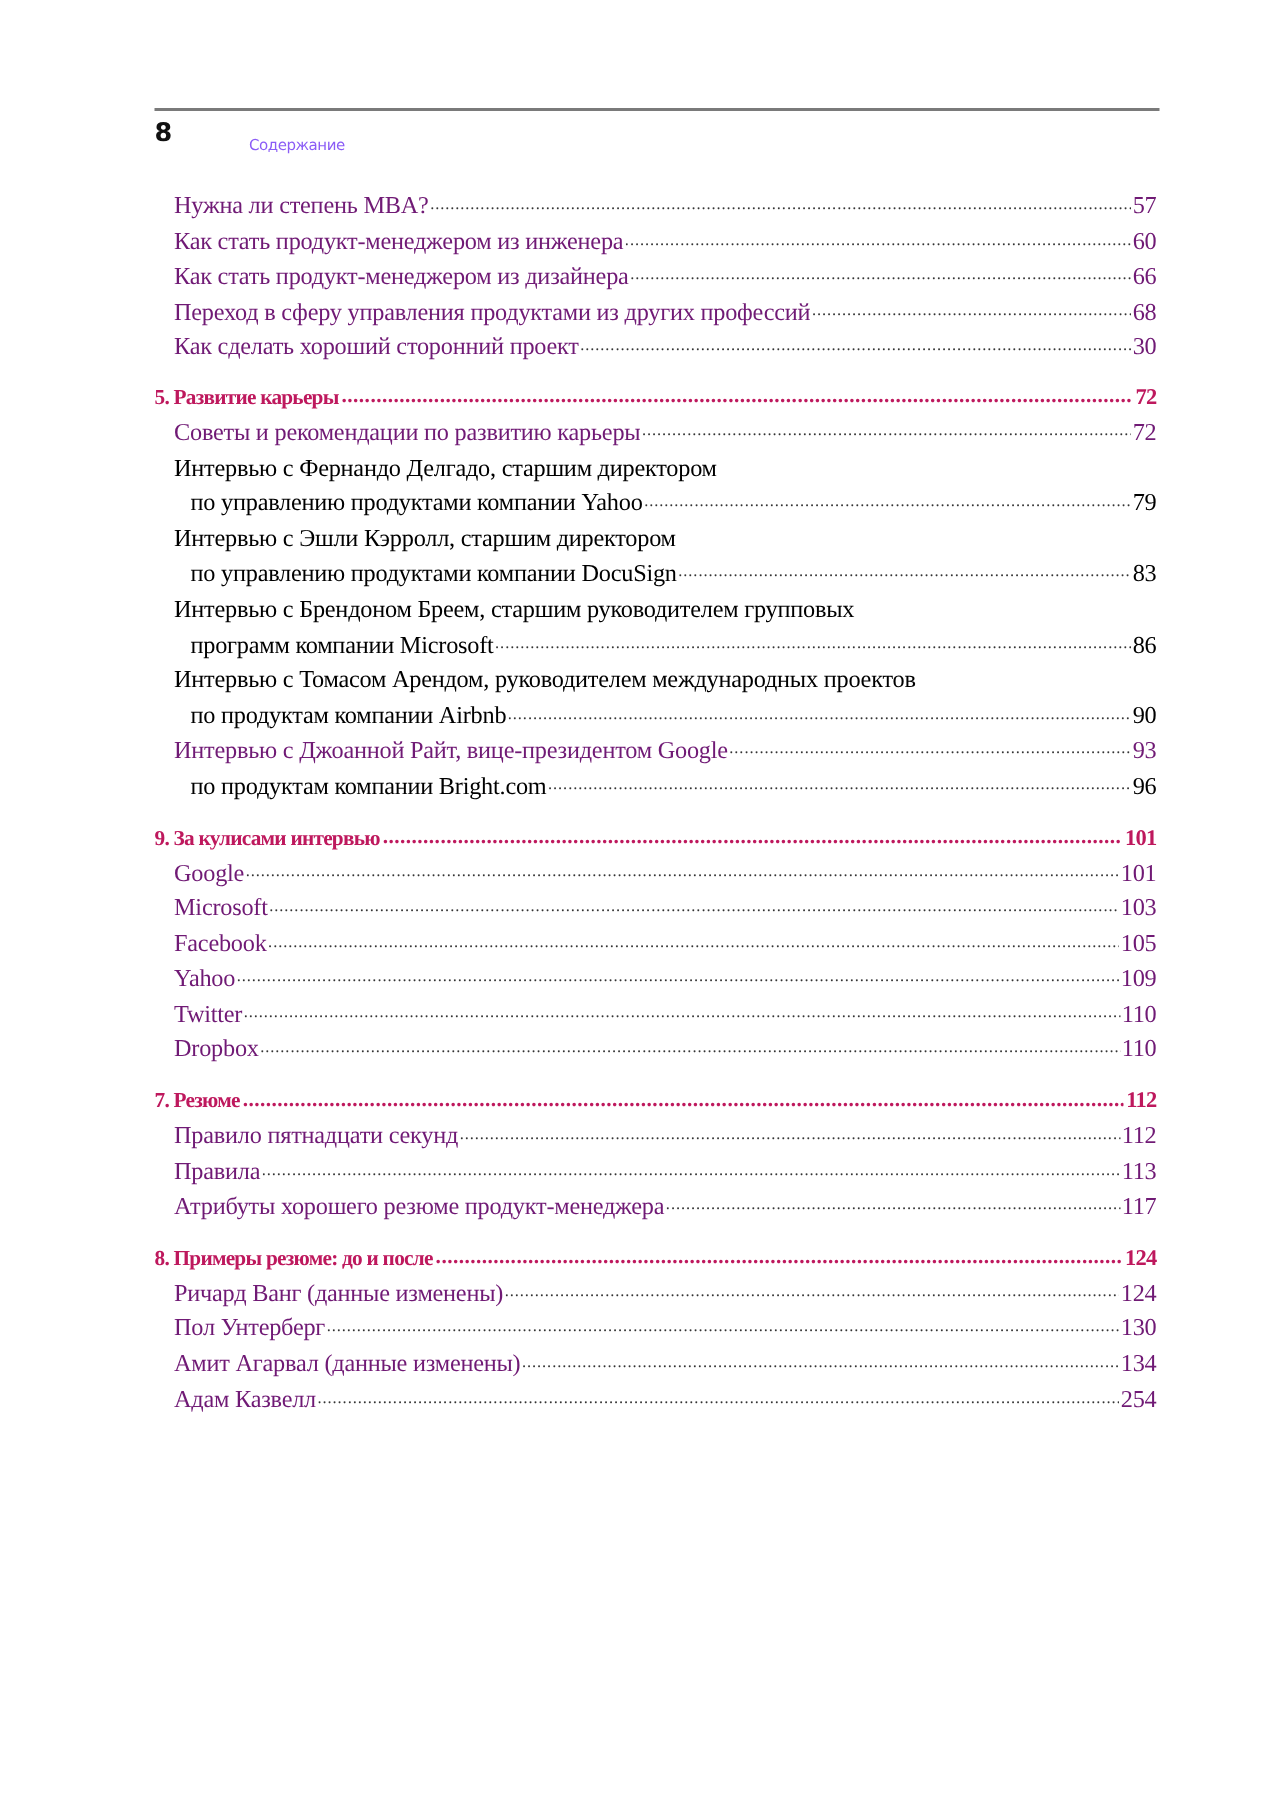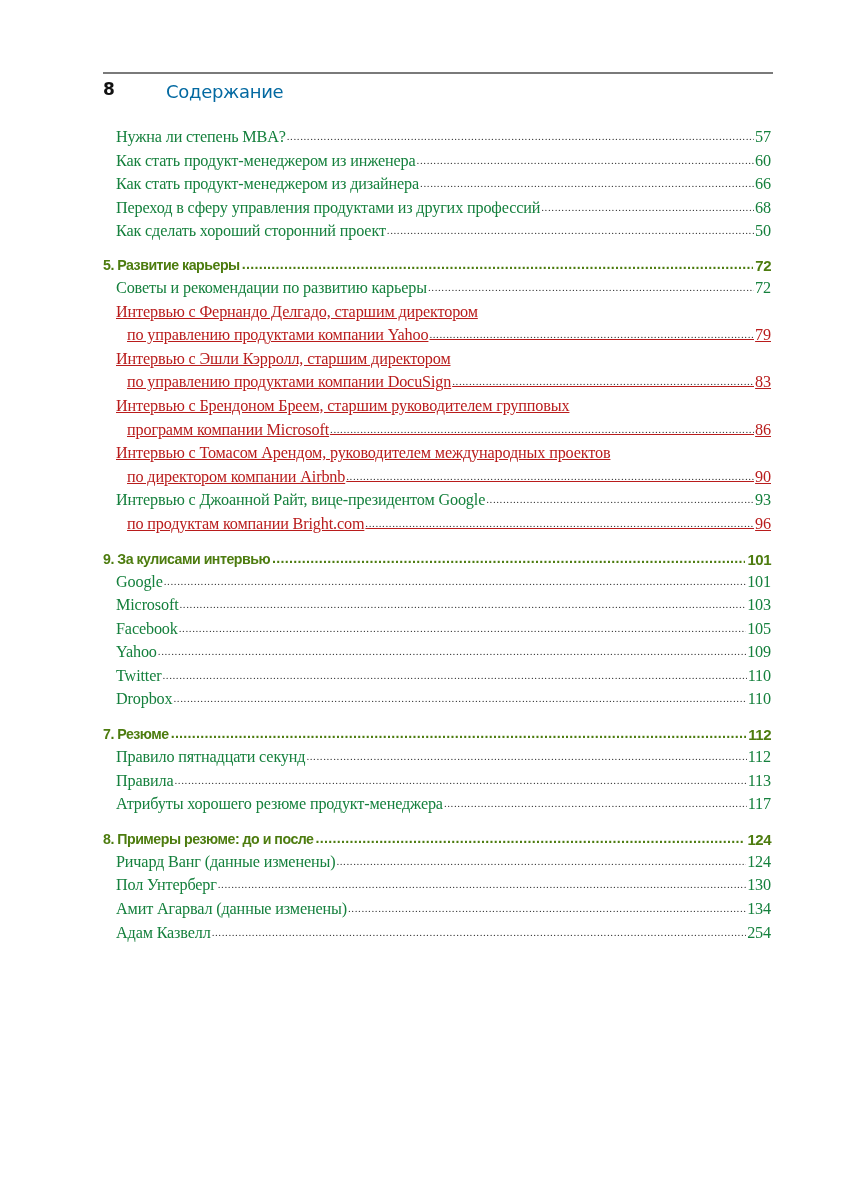--- a/index.html
+++ b/index.html
@@ -1,39 +1,39 @@
 <!DOCTYPE html>
 <html><head>
 <meta charset="utf-8">
 <style>
   html, body { margin: 0; padding: 0; background: #ffffff; }
   body { width: 849px; height: 1200px; position: relative; overflow: hidden; }
   .page { position: absolute; left: 0; top: 0; width: 849px; height: 1200px; background: #fff; }
   .rule { position: absolute; left: 103px; top: 72px; width: 670px; height: 2px; background: #7a7a7a; }
   .hdr-num { position: absolute; left: 103px; top: 79px; font-family: "DejaVu Sans", sans-serif; font-weight: bold; font-size: 17px; color: #111; }
-  .hdr-title { position: absolute; left: 166px; top: 81px; font-family: "DejaVu Sans", sans-serif; font-size: 18px; color: #0369a1; letter-spacing: -0.3px; }
+  .hdr-title { position: absolute; left: 166px; top: 92px; font-family: "DejaVu Sans", sans-serif; font-size: 10px; color: #8b5cf6; letter-spacing: -0.3px; }
   .toc { position: absolute; left: 103px; top: 126px; width: 668px; }
   .entry {
     display: flex; align-items: flex-end;
-    font-family: "Liberation Serif", serif; font-size: 16.2px; color: #15803d;
+    font-family: "Liberation Serif", serif; font-size: 16.2px; color: #701a75;
     line-height: 23.6px; height: 23.6px; padding-left: 13px; letter-spacing: -0.15px;
   }
   .entry .t { white-space: nowrap; }
   .entry .dots { flex: 1; overflow: hidden; white-space: nowrap; margin: 0 1px; font-size: 11px; letter-spacing: 0.6px; color: #333; position: relative; top: -1px; }
   .entry .dots::before { content: "................................................................................................................................................................................................................................"; }
   .entry .p { white-space: nowrap; }
-  .entry2 { font-family: "Liberation Serif", serif; font-size: 16.2px; color: #b91c1c; letter-spacing: -0.15px; padding-left: 13px; text-decoration: underline; }
+  .entry2 { font-family: "Liberation Serif", serif; font-size: 16.2px; color: #000000; letter-spacing: -0.15px; padding-left: 13px; }
   .entry2 .l1 { line-height: 23.6px; height: 23.6px; white-space: nowrap; }
   .entry2 .l2 { display: flex; align-items: center; line-height: 23.6px; height: 23.6px; padding-left: 11px; }
   .entry2 .l2 .t { white-space: nowrap; }
   .entry2 .l2 .dots { flex: 1; overflow: hidden; white-space: nowrap; margin: 0 1px; font-size: 11px; letter-spacing: 0.6px; color: #333; position: relative; top: -1px; }
   .entry2 .l2 .dots::before { content: "................................................................................................................................................................................................................................"; }
   .chapter {
     display: flex; align-items: flex-end;
-    font-family: Liberation Sans, sans-serif; font-weight: bold; font-size: 14.2px; color: #4d7c0f;
+    font-family: Liberation Serif, serif; font-weight: bold; font-size: 14.2px; color: #be185d;
     line-height: 23px; height: 23px; letter-spacing: -0.5px; margin-top: 11px;
   }
   .chapter .t { white-space: nowrap; }
   .chapter .dots { flex: 1; overflow: hidden; white-space: nowrap; margin: 0 2px; letter-spacing: 0.3px; position: relative; top: -1px; }
   .chapter .dots::before { content: "................................................................................................................................................................................................................................"; }
   .chapter .p { white-space: nowrap; font-size: 15px; }
 </style>
 </head>
 <body>
 
@@ -60,21 +60,21 @@
         <span class="p">66</span>
       </div>
     <div class="entry">
         <span class="t">Переход в сферу управления продуктами из других профессий</span>
         <span class="dots"></span>
         <span class="p">68</span>
       </div>
     <div class="entry">
         <span class="t">Как сделать хороший сторонний проект</span>
         <span class="dots"></span>
-        <span class="p">50</span>
+        <span class="p">30</span>
       </div>
 
     <div class="chapter" style="margin-top:10px">
         <span class="t">5. Развитие карьеры</span>
         <span class="dots"></span>
         <span class="p">72</span>
       </div>
     <div class="entry">
         <span class="t">Советы и рекомендации по развитию карьеры</span>
         <span class="dots"></span>
@@ -100,21 +100,21 @@
       <div class="l1">Интервью с Брендоном Бреем, старшим руководителем групповых</div>
       <div class="l2">
           <span class="t">программ компании Microsoft</span>
           <span class="dots"></span>
           <span class="p">86</span>
         </div>
     </div>
     <div class="entry2">
       <div class="l1">Интервью с Томасом Арендом, руководителем международных проектов</div>
       <div class="l2">
-          <span class="t">по директором компании Airbnb</span>
+          <span class="t">по продуктам компании Airbnb</span>
           <span class="dots"></span>
           <span class="p">90</span>
         </div>
     </div>
     <div class="entry">
         <span class="t">Интервью с Джоанной Райт, вице-президентом Google</span>
         <span class="dots"></span>
         <span class="p">93</span>
       </div>
     <div class="entry2">

